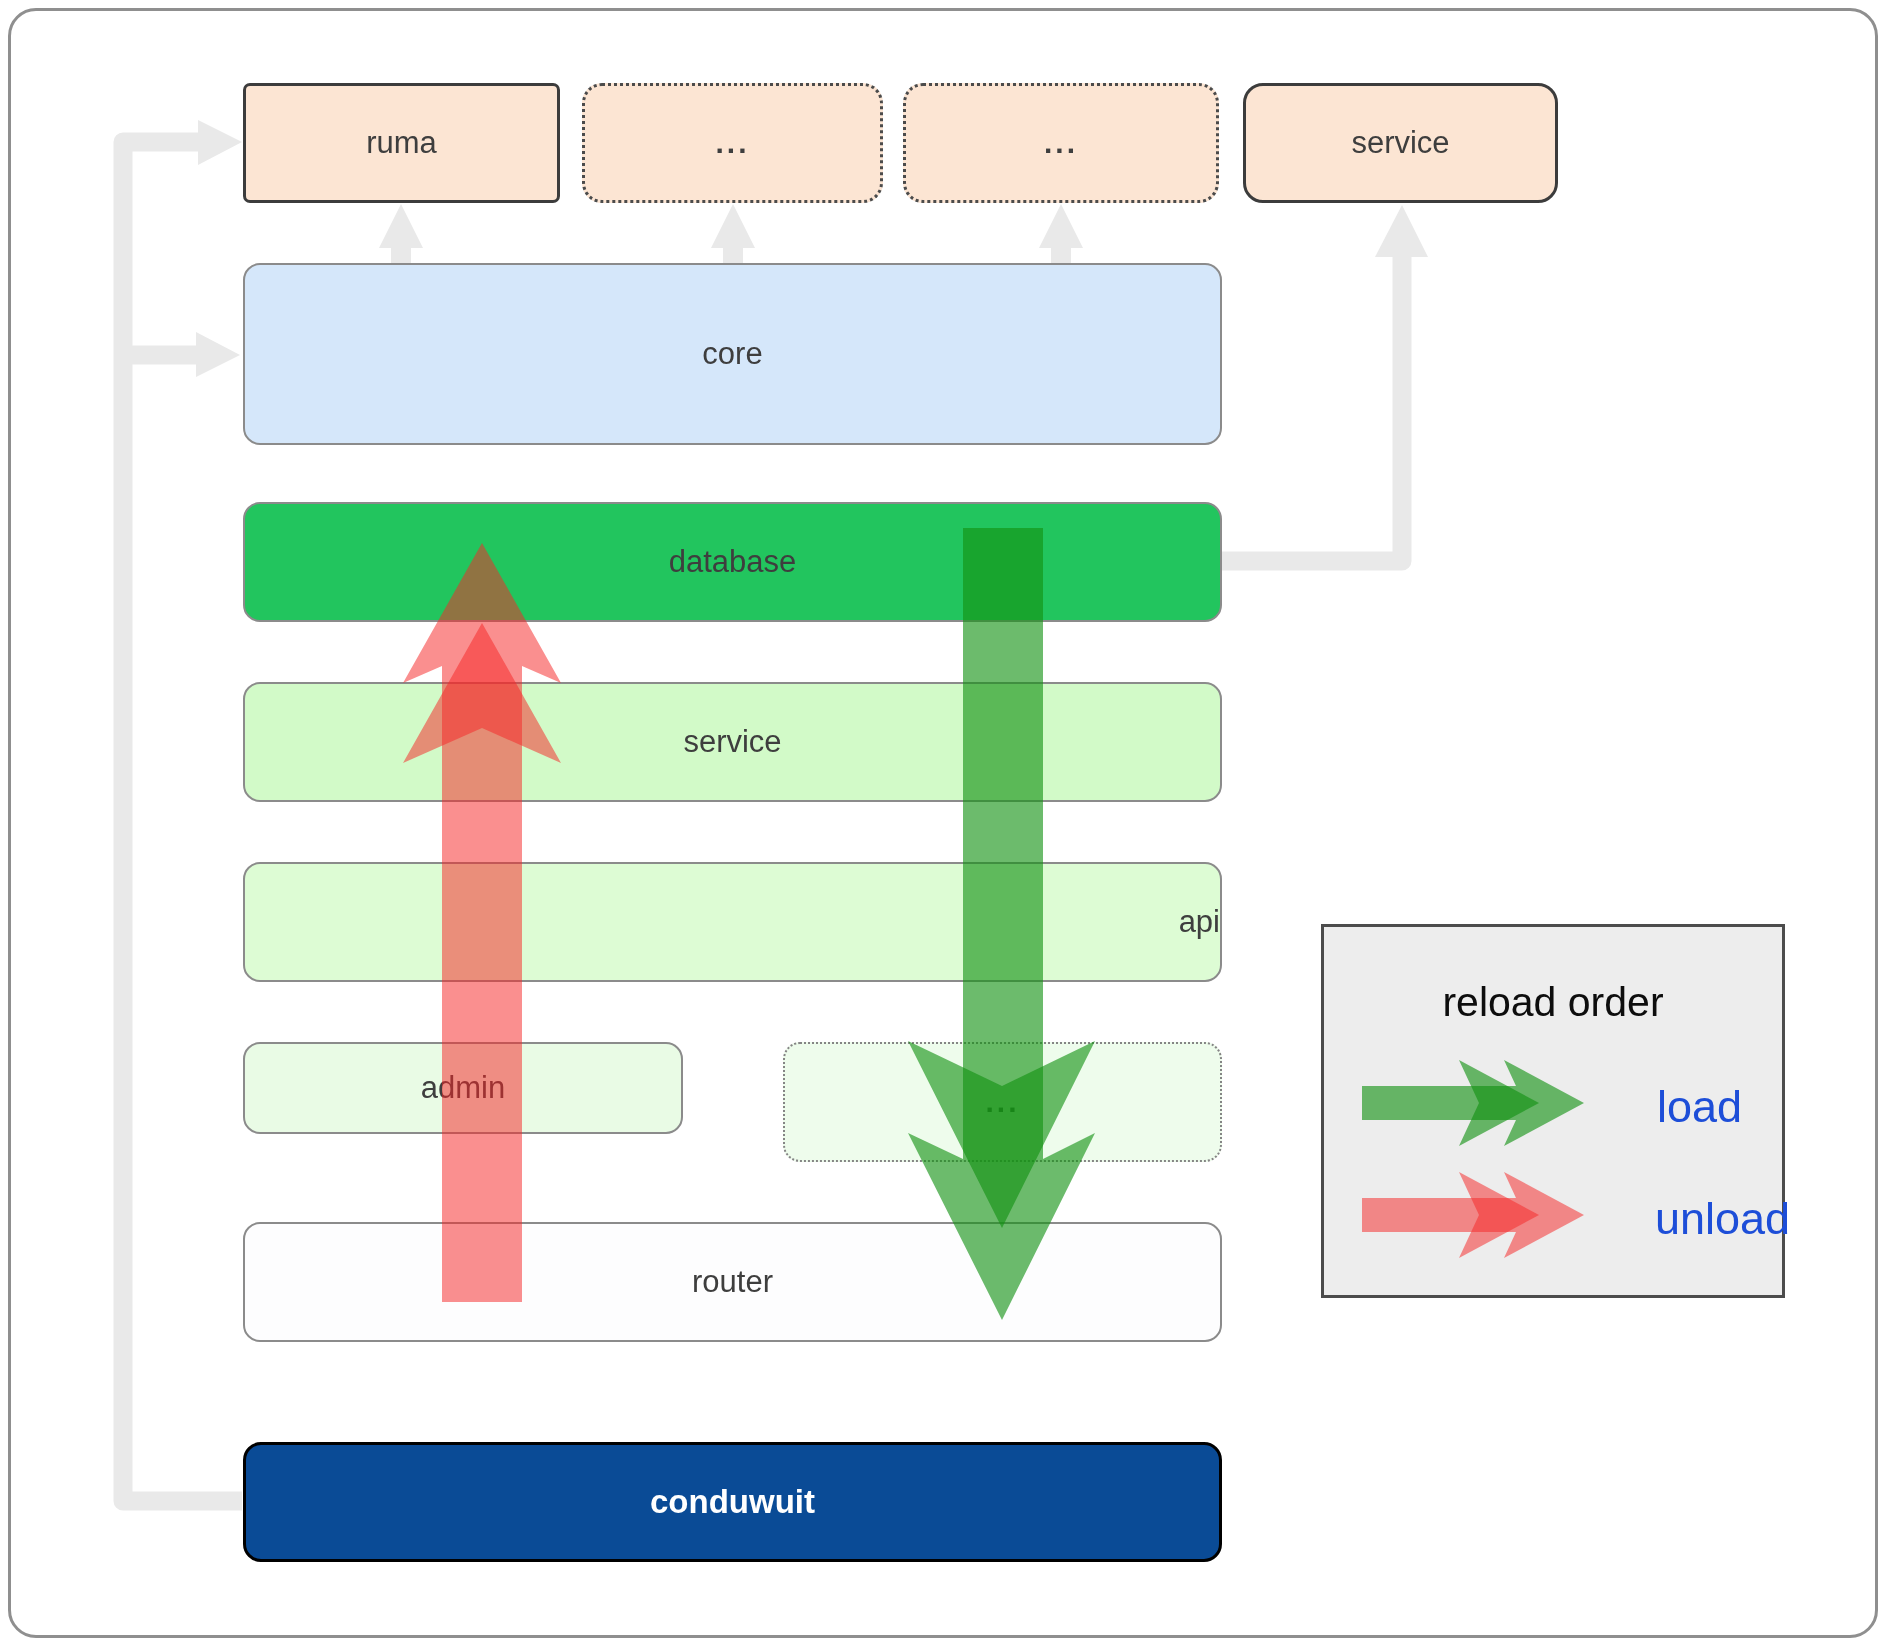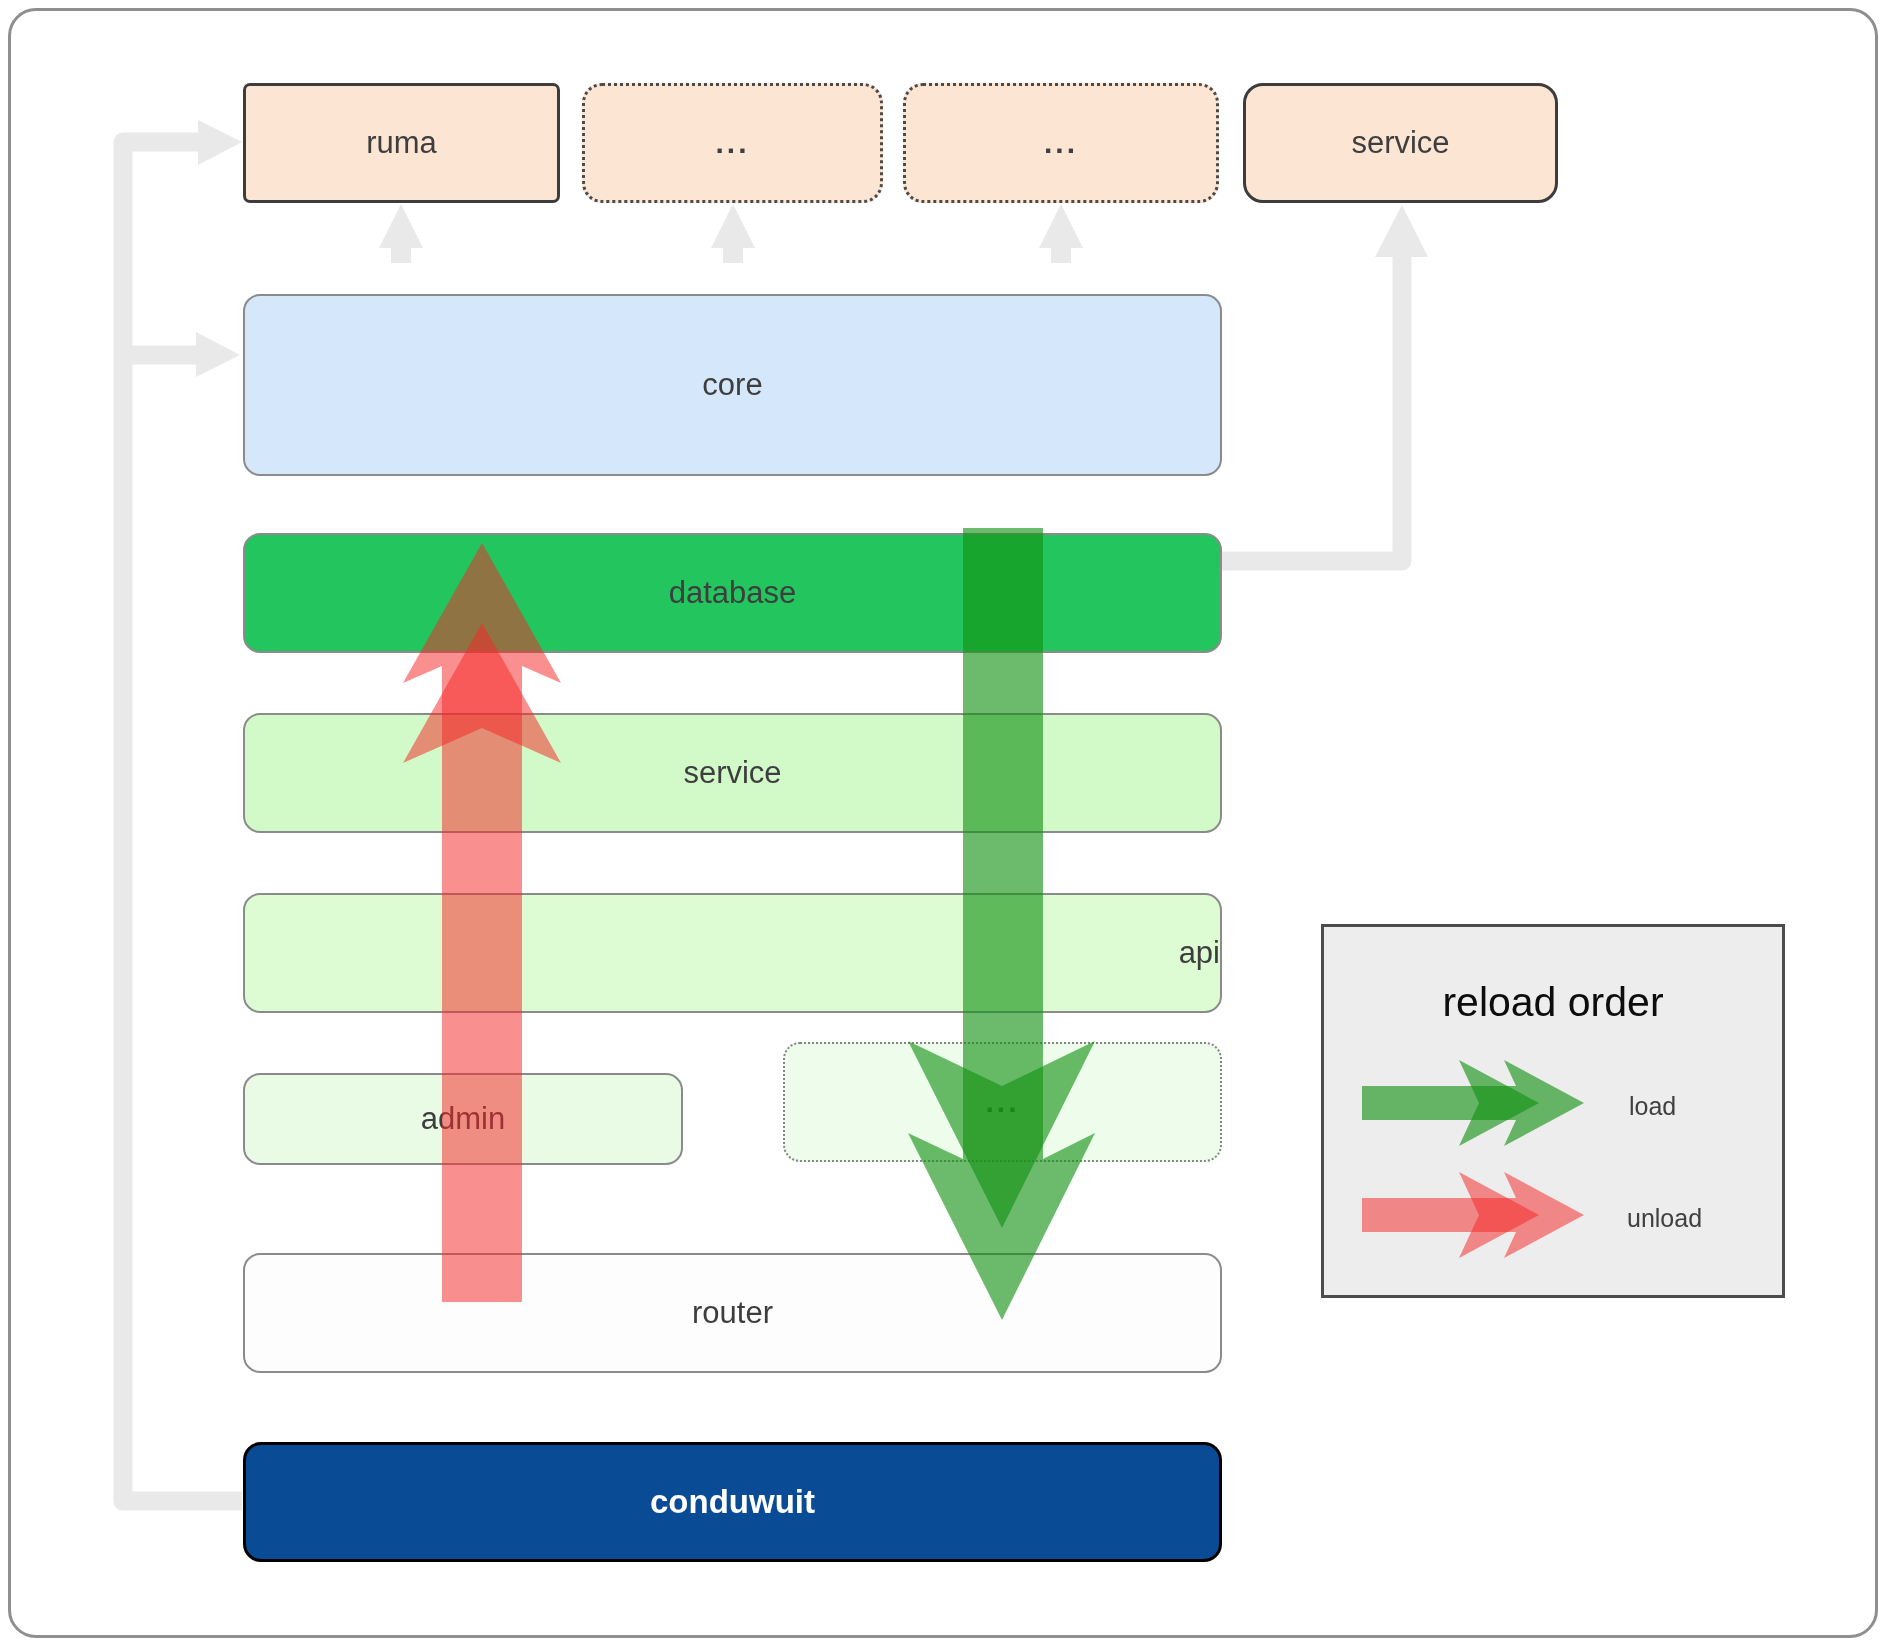--- a/index.html
+++ b/index.html
@@ -7,29 +7,29 @@
        font-family:"Liberation Sans","DejaVu Sans",sans-serif;}
   .frame{position:absolute;left:8px;top:8px;width:1864px;height:1624px;
          border:3px solid #8f8f8f;border-radius:28px;background:transparent;}
   svg.layer{position:absolute;left:0;top:0;pointer-events:none;}
   #connectors{z-index:1;}
   #arrows{z-index:3;}
   .box{position:absolute;z-index:2;display:flex;align-items:center;justify-content:center;
        box-sizing:border-box;border-radius:20px;color:#3e3e3e;font-size:31px;}
   .b-solid-dark{border:3px solid #3c3c3c;}
   .b-dotted-dark{border:3px dotted #4b4b4b;}
-  .b-solid-gray{border:2px solid #8b8b8b;margin-top:31px;}
+  .b-solid-gray{border:2px solid #8b8b8b;}
   .b-dotted-gray{border:2px dotted #858585;}
   .ellipsis{font-weight:bold;letter-spacing:3px;font-size:30px;}
   .app-label{color:#ffffff;font-weight:600;font-size:33px;}
   .legend{position:absolute;z-index:2;left:1321px;top:924px;width:464px;height:374px;
           box-sizing:border-box;border:3px solid #4c4c4c;display:block;}
   .legend-title{position:absolute;left:0;top:52px;width:100%;text-align:center;
                 color:#0d0d0d;font-size:41px;}
-  .legend-item{position:absolute;color:#404040;font-size:25px;line-height:35px;}
+  .legend-item{position:absolute;color:#1d4ed8;font-size:45px;line-height:35px;margin-left:28px;}
   .legend-item.load{left:305px;top:162px;}
   .legend-item.unload{left:303px;top:274px;}
 </style>
 </head>
 <body>
 
 <div class="frame"></div>
 
 <svg id="connectors" class="layer" width="1883" height="1643">
 

